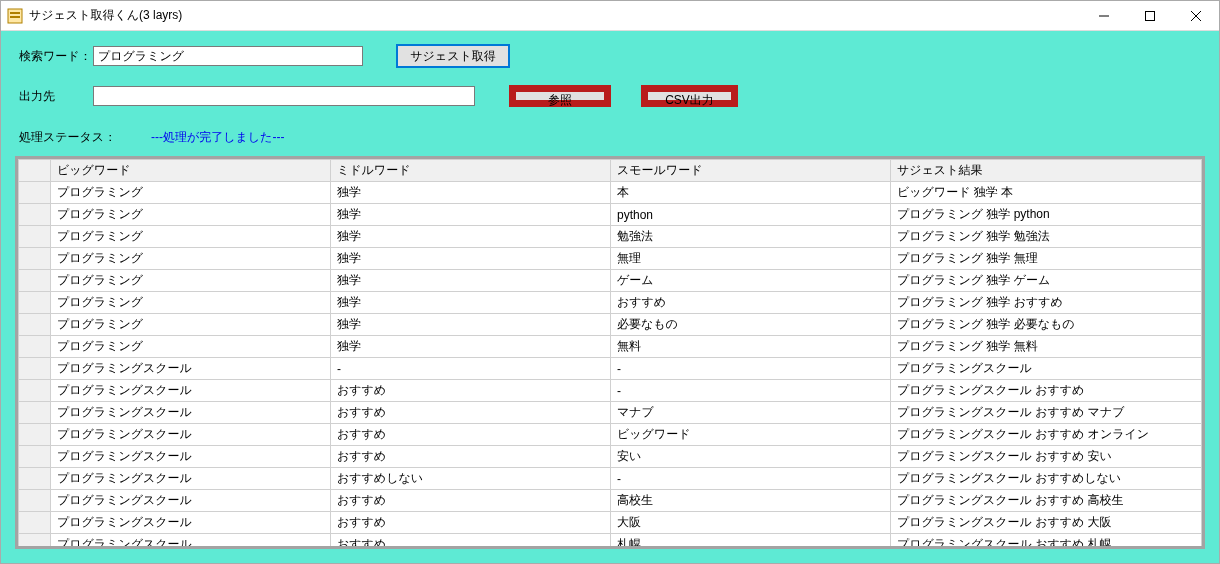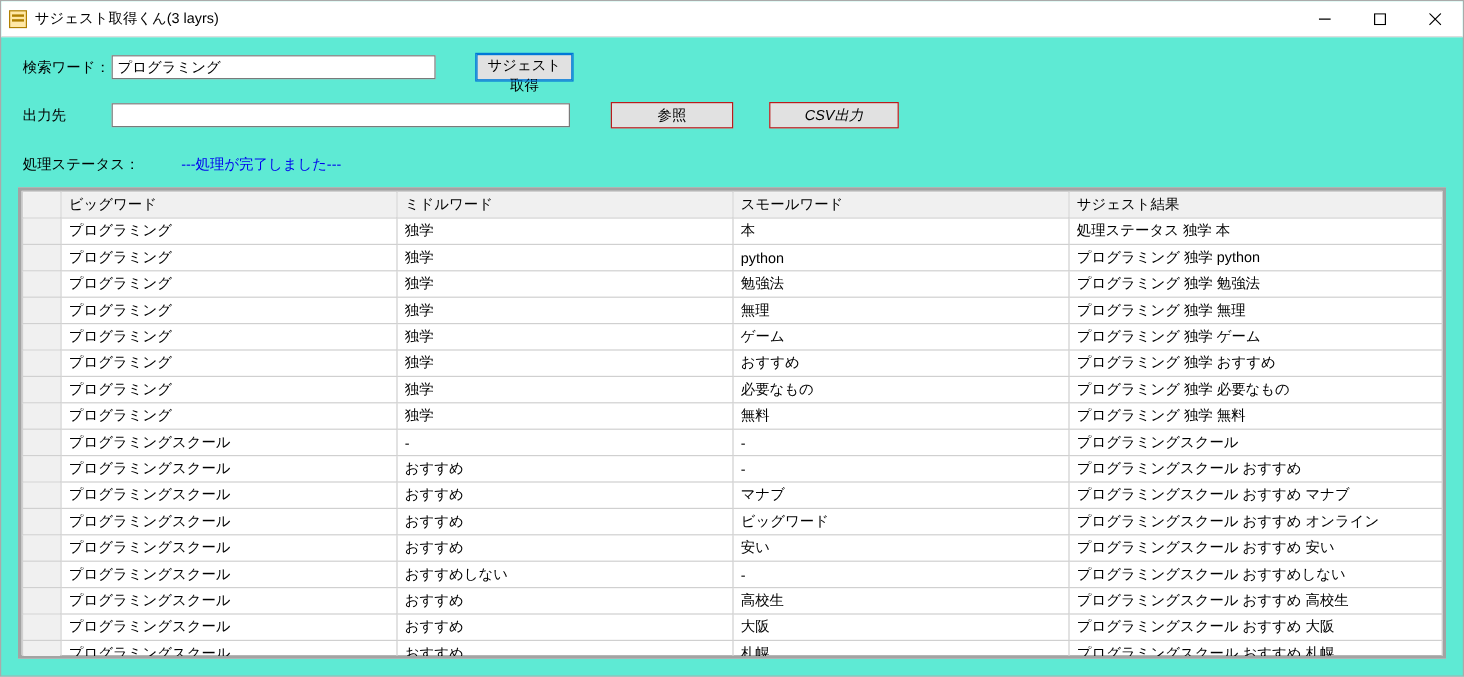--- a/index.html
+++ b/index.html
@@ -60,35 +60,35 @@
     border: 1px solid #7a7a7a;
     background: #fff;
     padding: 1px 4px;
     font-family: inherit;
     font-size: 12px;
   }
   #search-input { width: 270px; }
   #output-input { width: 382px; }
   .btn {
     height: 22px;
-    border: 1px solid #b91c1c;
+    border: 7px solid #b91c1c;
     background: #e1e1e1;
     font-family: inherit;
     font-size: 12px;
     padding: 0 8px;
     cursor: pointer;
   }
   .btn.primary {
     border: 1px solid #0078d7;
     outline: 1px solid #0078d7;
     background: #e1e1e1;
   }
-  #btn-suggest { width: 80px; margin-left: 34px; }
+  #btn-suggest { width: 112px; margin-left: 34px; }
   #btn-browse { width: 102px; margin-left: 34px; }
-  #btn-csv    { width: 108px; margin-left: 30px; font-style: italic; }
+  #btn-csv    { width: 97px; margin-left: 30px; }
 
   .status-row {
     display: flex;
     align-items: center;
     padding: 0 18px 10px 18px;
     font-size: 12px;
     gap: 28px;
   }
   .status-label { width: 104px; }
   .status-value { color: #0000ee; }
@@ -214,21 +214,21 @@
             <th>スモールワード</th>
             <th>サジェスト結果</th>
           </tr>
         </thead>
         <tbody id="grid-body">
         <tr>
               <td class="rowhdr"></td>
               <td>プログラミング</td>
               <td>独学</td>
               <td>本</td>
-              <td>処理ステータス 独学 本</td>
+              <td>ビッグワード 独学 本</td>
             </tr>
             <tr>
               <td class="rowhdr"></td>
               <td>プログラミング</td>
               <td>独学</td>
               <td>python</td>
               <td>プログラミング 独学 python</td>
             </tr>
             <tr>
               <td class="rowhdr"></td>

